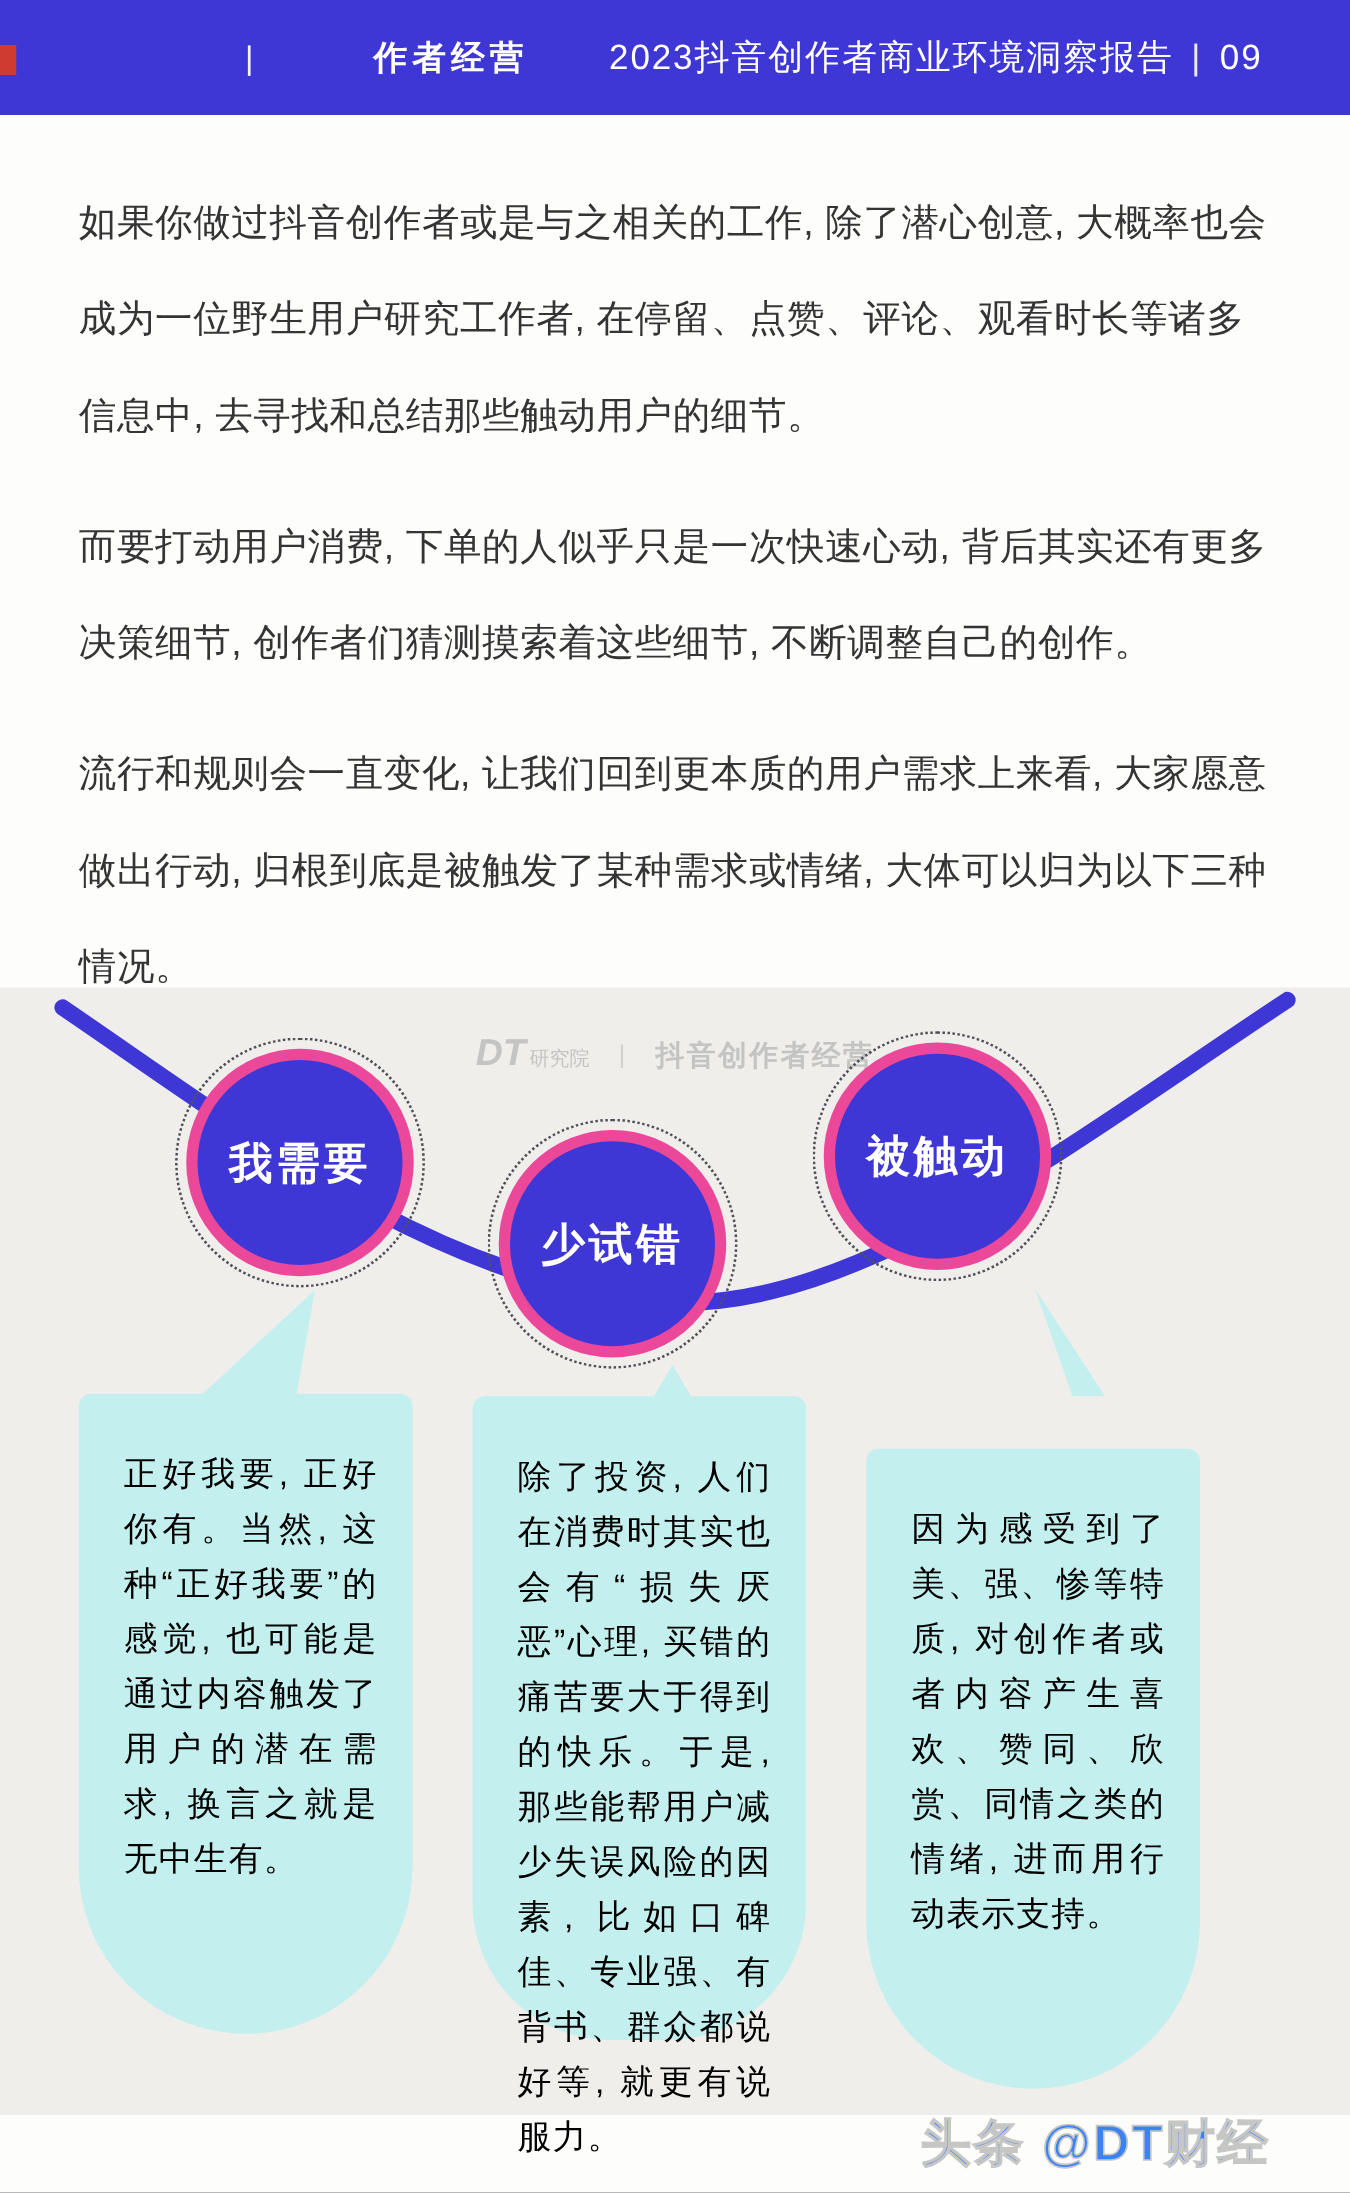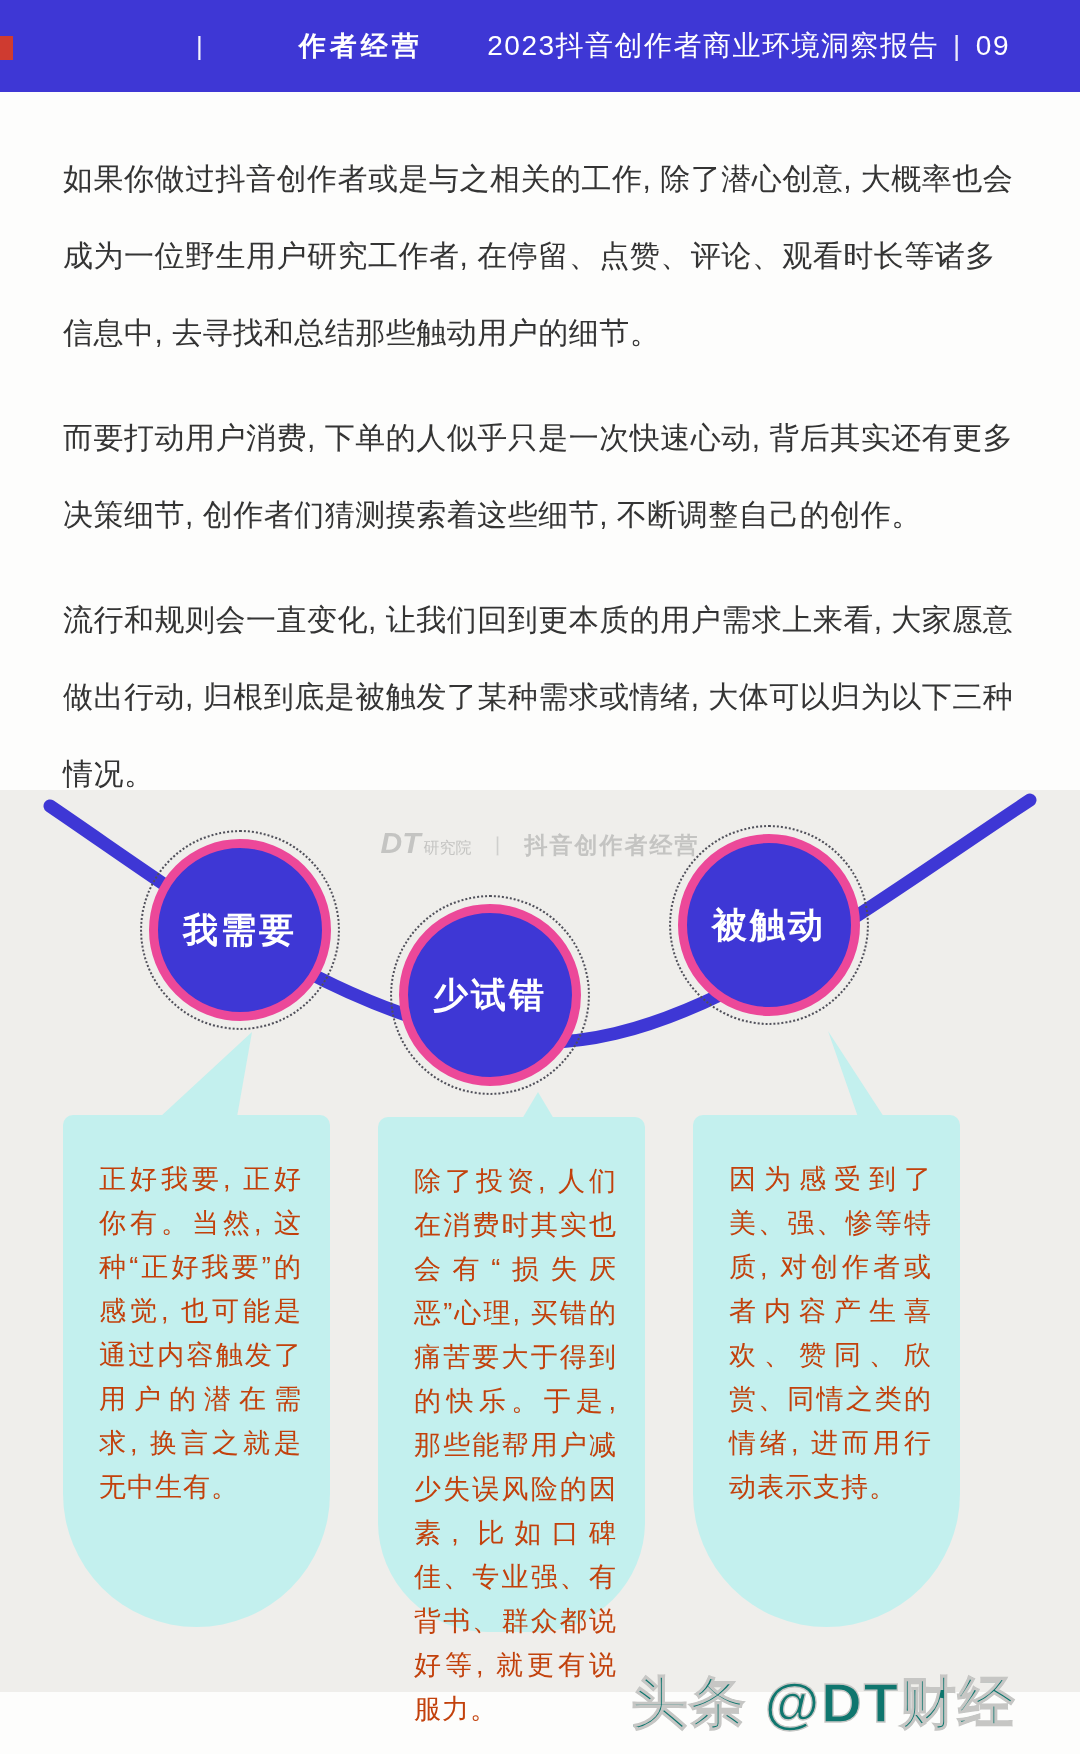--- a/index.html
+++ b/index.html
@@ -42,37 +42,37 @@
   .wm-title { font-size:23px; font-weight:bold; letter-spacing:2px; }
 
   .node { position:absolute; width:200px; height:200px; box-sizing:border-box;
           border:2px dotted #50505a; border-radius:50%; padding:7px; }
   .node-inner { width:100%; height:100%; box-sizing:border-box; border-radius:50%;
                 background:#3e37d5; border:9px solid #ec4899;
                 display:flex; align-items:center; justify-content:center; }
   .node-label { color:#ffffff; font-size:35px; font-weight:bold; letter-spacing:3px; }
   .n1 { left:140px; top:40px; }
   .n2 { left:390px; top:105px; }
-  .n3 { left:669px; top:35px;font-family:Liberation Mono, monospace; }
+  .n3 { left:650px; top:35px;font-family:Liberation Mono, monospace; }
 
   .bubble { position:absolute; top:325px; width:267px; box-sizing:border-box;
-            background:#c3f0ee; color:#c2410c;
+            background:#c3f0ee; color:#000000;
             font-size:27px; line-height:44px; letter-spacing:1px; text-align:justify;
             padding:42px 28px 0 36px; }
   .b1 { left:63px;  height:512px; border-radius:10px 10px 134px 134px; }
   .b2 { left:378px; top:327px; height:515px; border-radius:10px 10px 110px 110px; }
-  .b3 { left:693px; height:512px; border-radius:10px 10px 134px 134px; }
+  .b3 { left:693px; height:512px; border-radius:10px 10px 134px 134px;margin-top:44px; }
 
   .source { position:absolute; top:848px; left:0; width:100%; text-align:center;
             font-size:20px; color:#b4b4b2; letter-spacing:1px; }
 
   
   .footer-mark { position:absolute; right:64px; bottom:12px;
-                 font-size:56px; font-weight:bold; letter-spacing:2px;
-                 color:#0f766e; -webkit-text-stroke:1.3px #c6c6c4; }
+                 font-size:40px; font-weight:bold; letter-spacing:2px;
+                 color:#3b82f6; -webkit-text-stroke:1.3px #c6c6c4; }
 </style>
 </head>
 <body>
 
 <div class="page">
 
   <header class="header">
     <span class="red-mark"></span>
     <span class="header-divider">|</span>
     <span class="section-label">作者经营</span>

